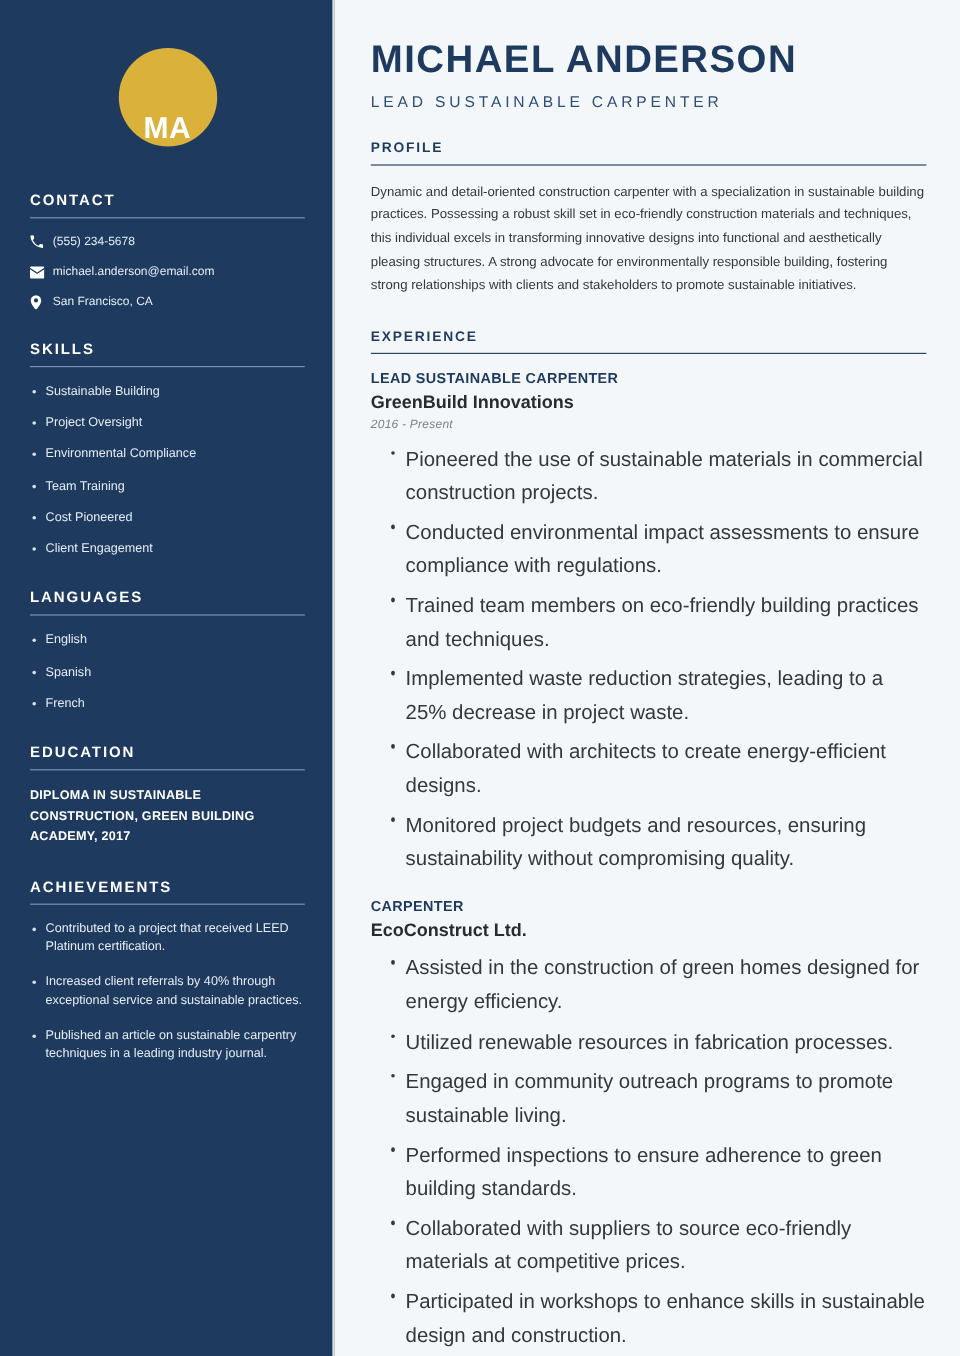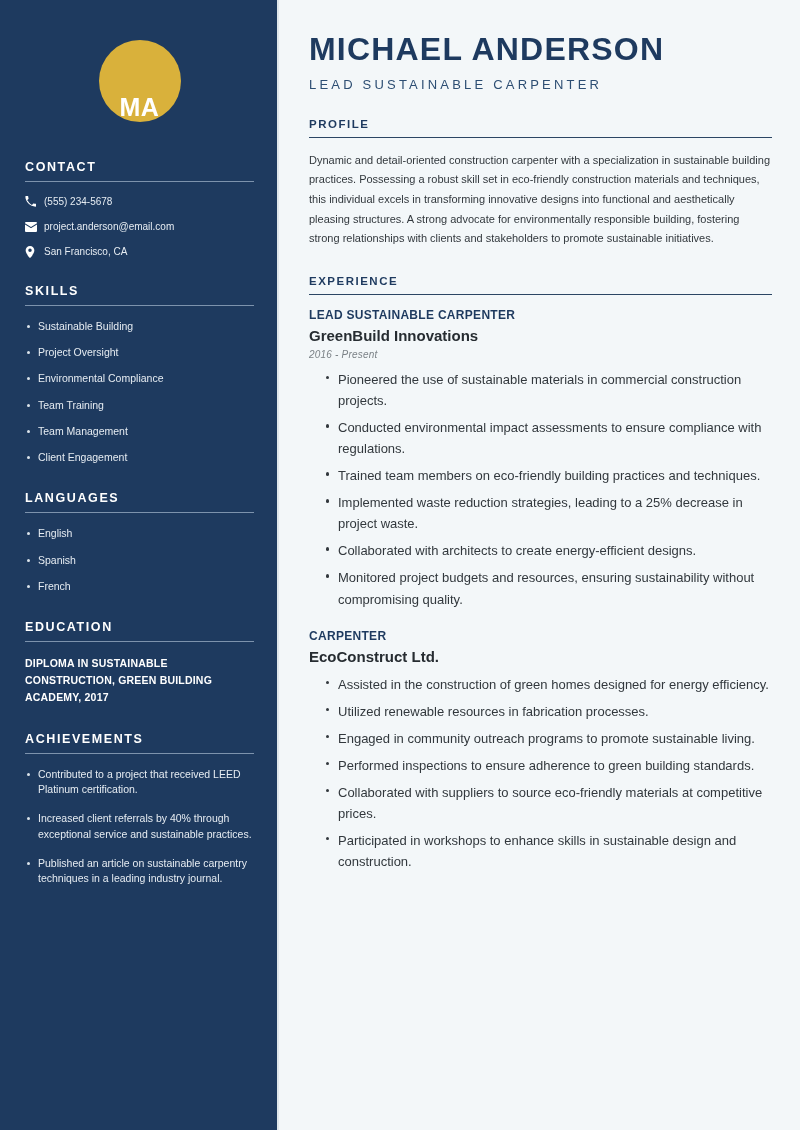--- a/index.html
+++ b/index.html
@@ -182,21 +182,21 @@
     letter-spacing: 0.2px;
   }
 
   ul.exp-bullets {
     list-style: none;
     margin-top: 9px;
     padding-left: 17px;
   }
   ul.exp-bullets li {
     position: relative;
-    font-size: 13px;
+    font-size: 17px;
     line-height: 1.62;
     color: #32383d;
     padding-left: 12px;
     margin-bottom: 6px;
   }
   ul.exp-bullets li::before {
     content: "";
     position: absolute;
     left: 0;
     top: 7px;
@@ -231,42 +231,42 @@
         </span>
         <span class="contact-text">(555) 234-5678</span>
       </div>
 
       <div class="contact-row">
         <span class="contact-icon">
           <svg width="12" height="12" viewBox="0 0 24 20" fill="#ffffff">
               <path d="M2 0h20a2 2 0 0 1 2 2v.4L12 10.2 0 2.4V2a2 2 0 0 1 2-2zM0 4.8l11.4 7.4c.4.3.9.3 1.2 0L24 4.8V18a2 2 0 0 1-2 2H2a2 2 0 0 1-2-2V4.8z"></path>
             </svg>
         </span>
-        <span class="contact-text">project.anderson@email.com</span>
+        <span class="contact-text">michael.anderson@email.com</span>
       </div>
 
       <div class="contact-row">
         <span class="contact-icon">
           <svg width="10" height="12" viewBox="0 0 16 22" fill="#ffffff">
               <path d="M8 0C3.6 0 0 3.6 0 8c0 5.8 7.1 13.4 7.4 13.7.3.3.9.3 1.2 0C8.9 21.4 16 13.8 16 8c0-4.4-3.6-8-8-8zm0 11.2A3.2 3.2 0 1 1 8 4.8a3.2 3.2 0 0 1 0 6.4z"></path>
             </svg>
         </span>
         <span class="contact-text">San Francisco, CA</span>
       </div>
     </section>
 
     <section class="side-section">
       <div class="side-heading">SKILLS</div>
       <div class="side-rule"></div>
       <ul class="side-list">
         <li>Sustainable Building</li>
         <li>Project Oversight</li>
         <li>Environmental Compliance</li>
         <li>Team Training</li>
-        <li>Team Management</li>
+        <li>Cost Pioneered</li>
         <li>Client Engagement</li>
       </ul>
     </section>
 
     <section class="side-section">
       <div class="side-heading">LANGUAGES</div>
       <div class="side-rule"></div>
       <ul class="side-list">
         <li>English</li>
         <li>Spanish</li>

